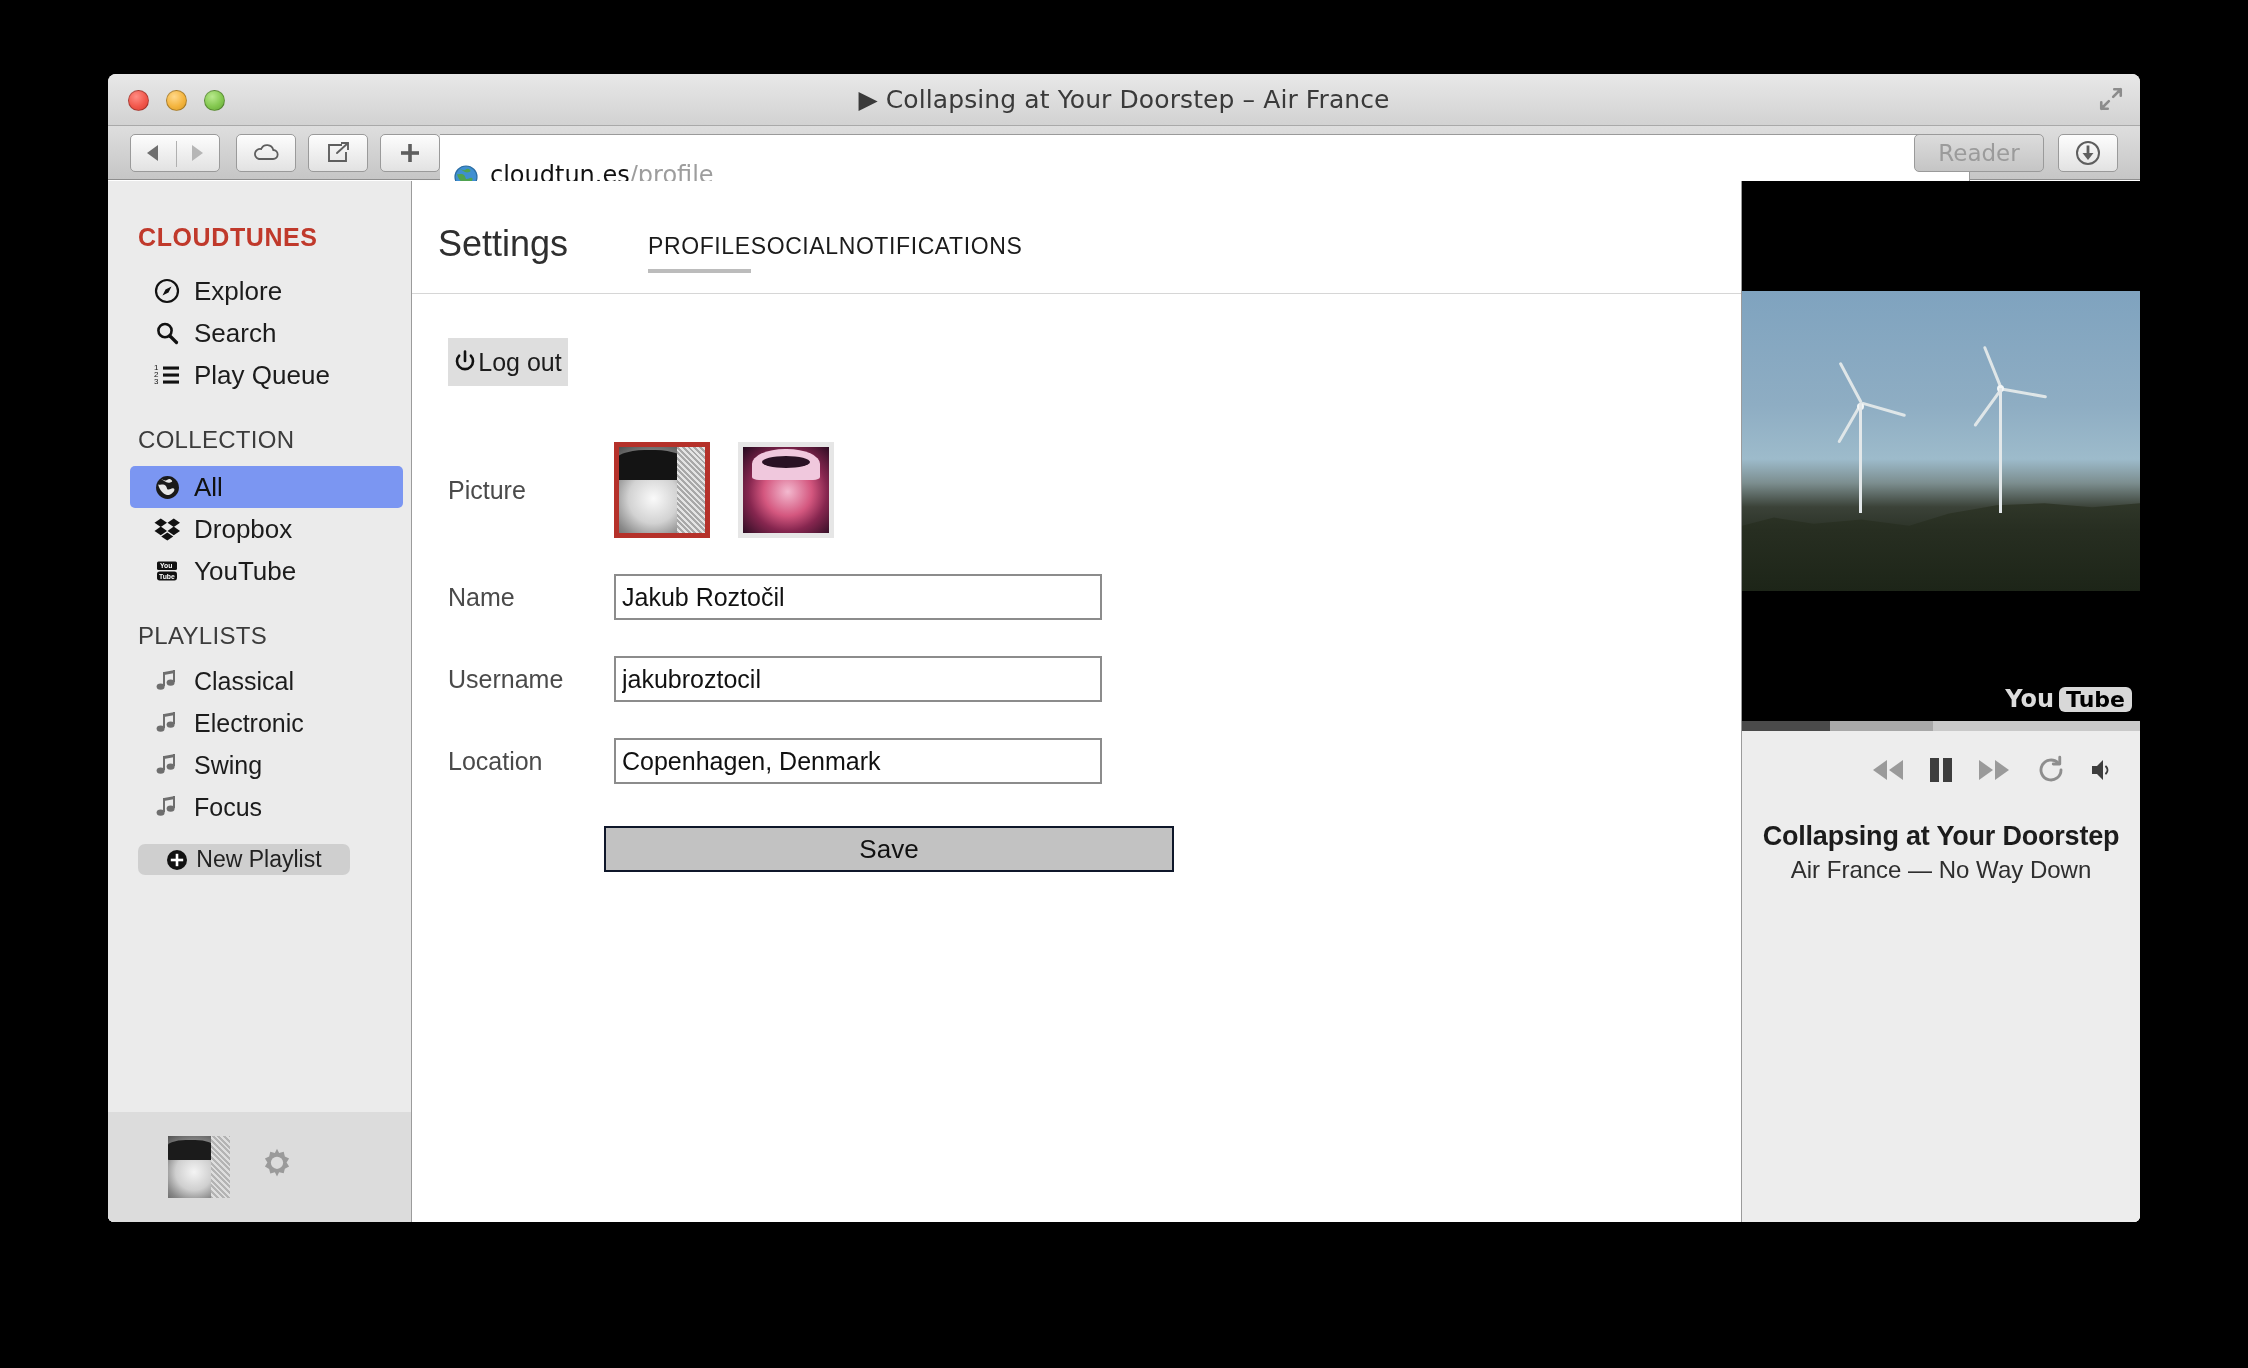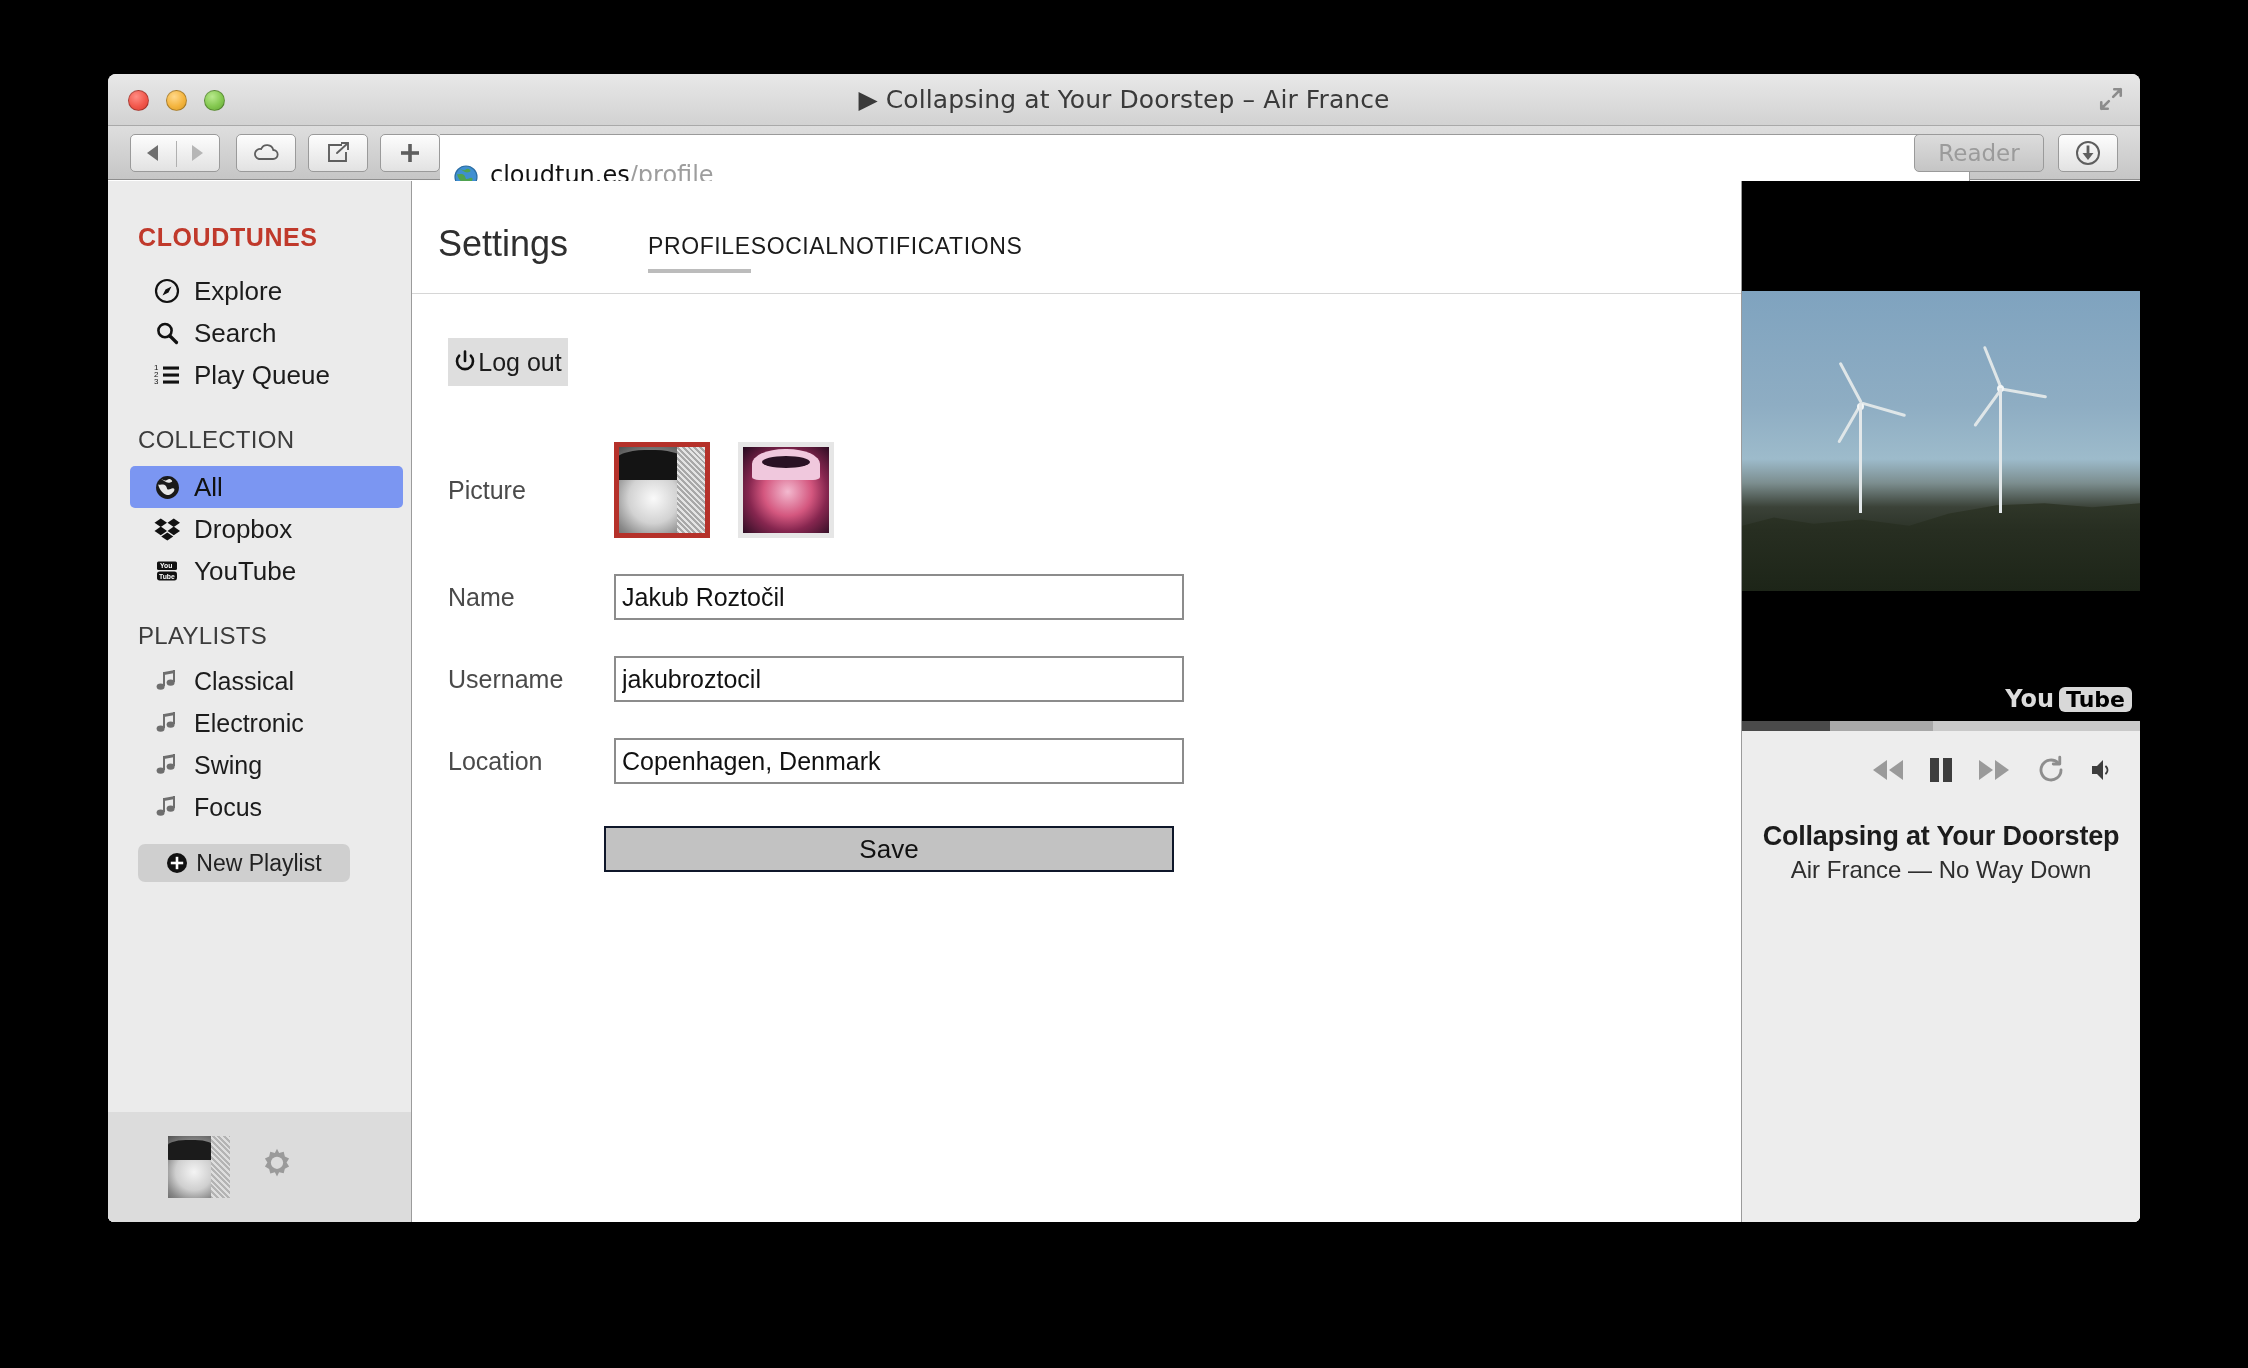--- a/index.html
+++ b/index.html
@@ -156,21 +156,21 @@
   .nav-item.active { background: #7b96f2; color: #111; }
   .sec-head {
     margin: 30px 0 6px 30px;
     font-size: 24px;
     color: #3c3c3c;
     letter-spacing: 0.3px;
   }
   .pl-item { font-size: 25px; }
   #new-playlist {
     margin: 16px 0 0 30px;
-    width: 212px; height: 38px;
+    width: 212px; height: 31px;
     background: #cfcfcf;
     border-radius: 7px;
     display: flex; align-items: center; justify-content: center;
     font-size: 23px; color: #222;
   }
   #new-playlist .plus-ico { margin-right: 8px; display: flex; }
   #sidebar-footer {
     margin-top: auto;
     height: 110px;
     background: #dcdcdc;
@@ -240,21 +240,21 @@
   .field-row {
     display: flex; align-items: center;
     margin-top: 36px;
   }
   .field-label {
     width: 166px; flex: 0 0 166px;
     font-size: 25px;
     color: #4a4a4a;
   }
   .field-input {
-    width: 570px; height: 46px;
+    width: 488px; height: 46px;
     border: 2px solid #8c8c8c;
     background: #fff;
     font-size: 25px;
     color: #111;
     padding: 16px 6px;
     font-family: "Liberation Sans", sans-serif;
     border-radius: 0;
   }
   #picture-row { margin-top: 56px; align-items: center; }
   #thumbs { display: flex; gap: 28px; }

